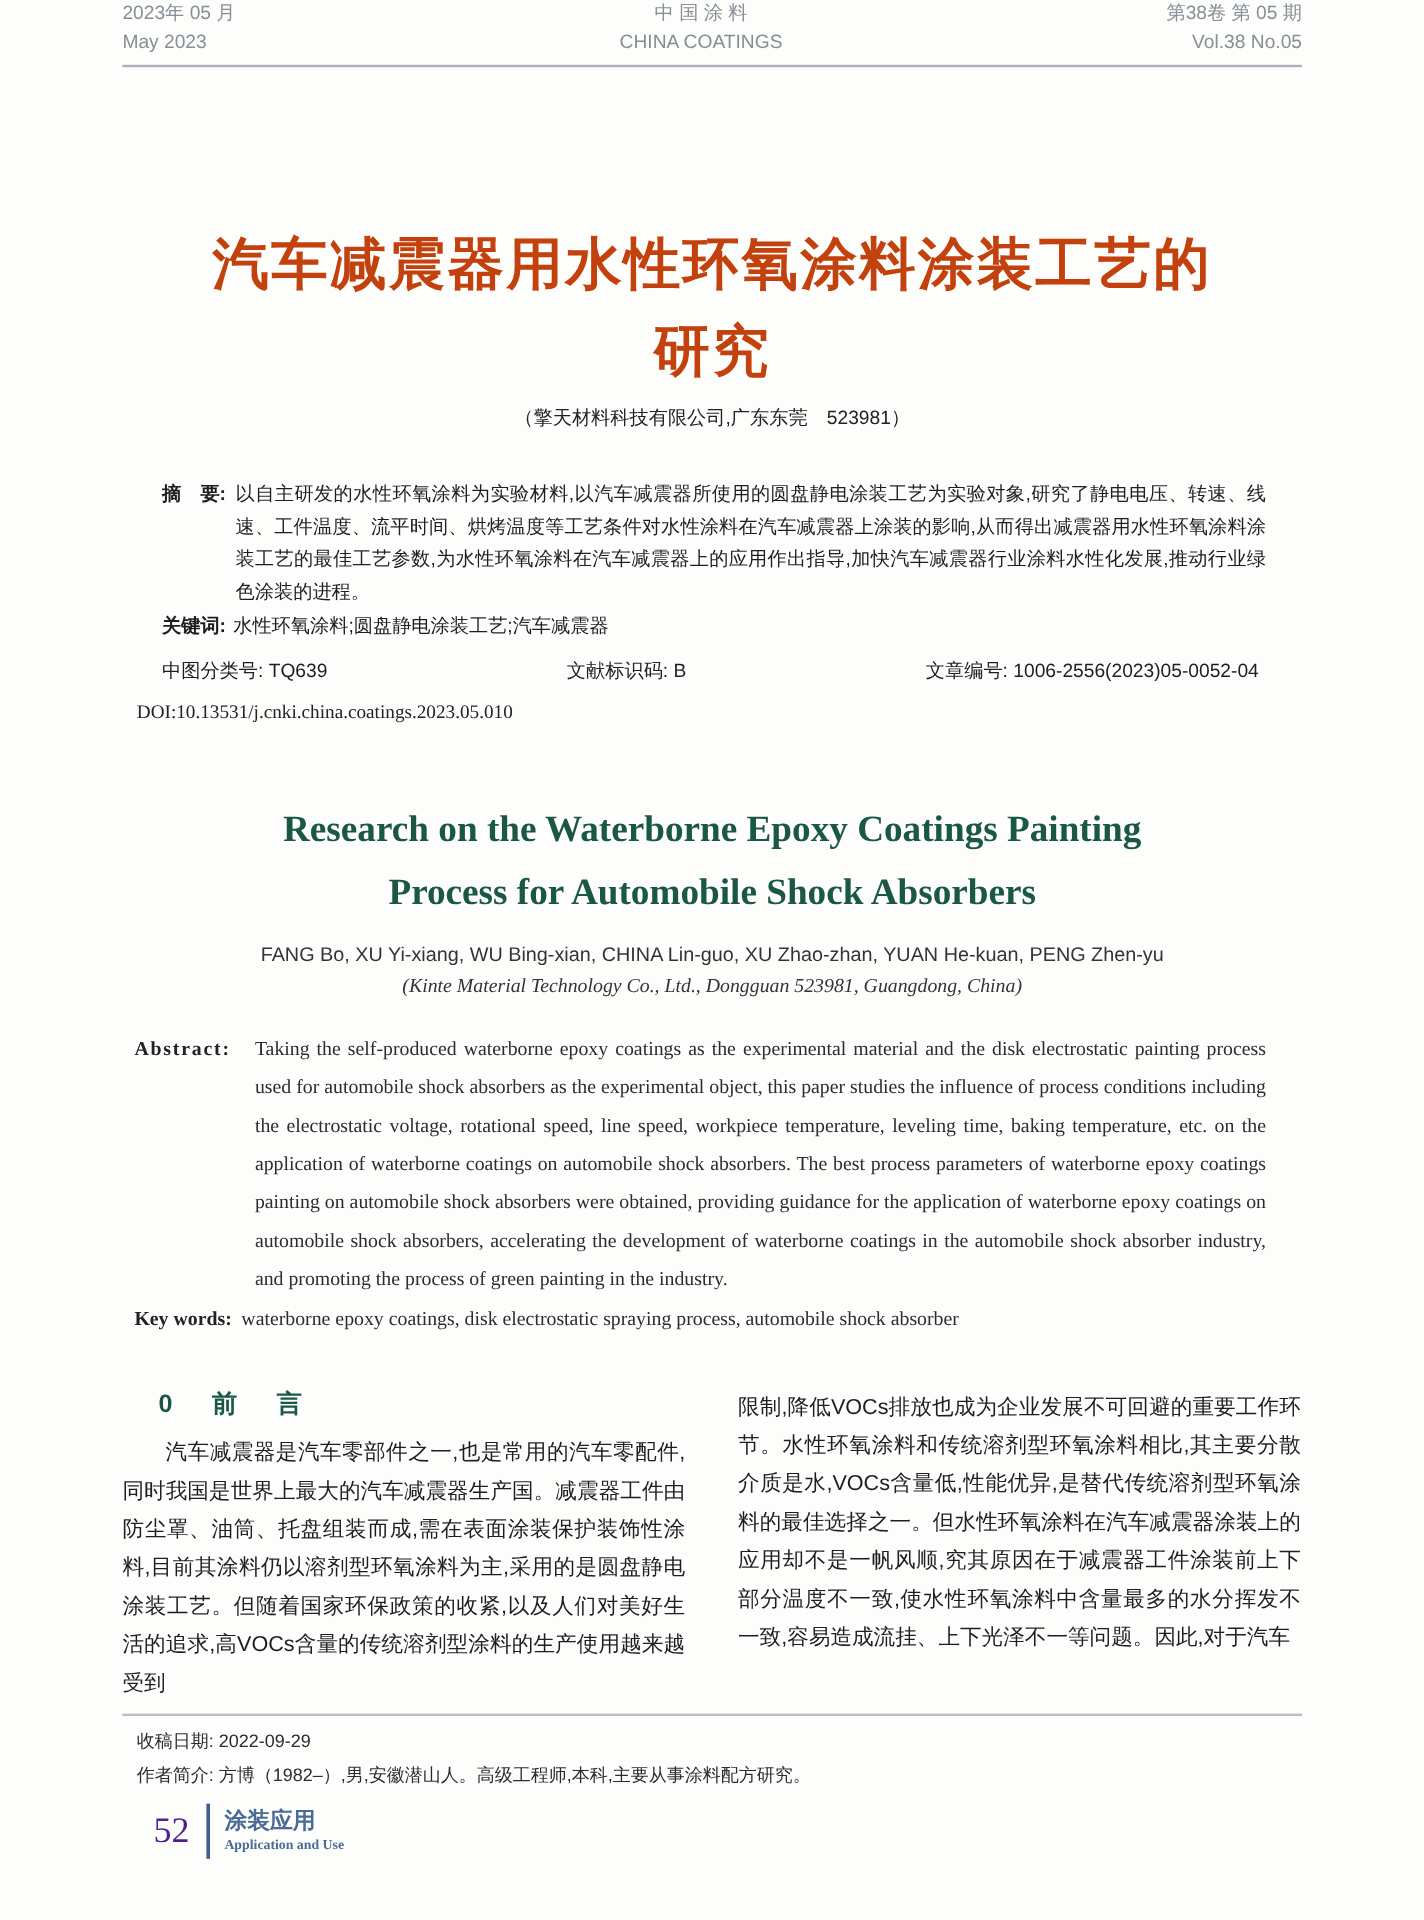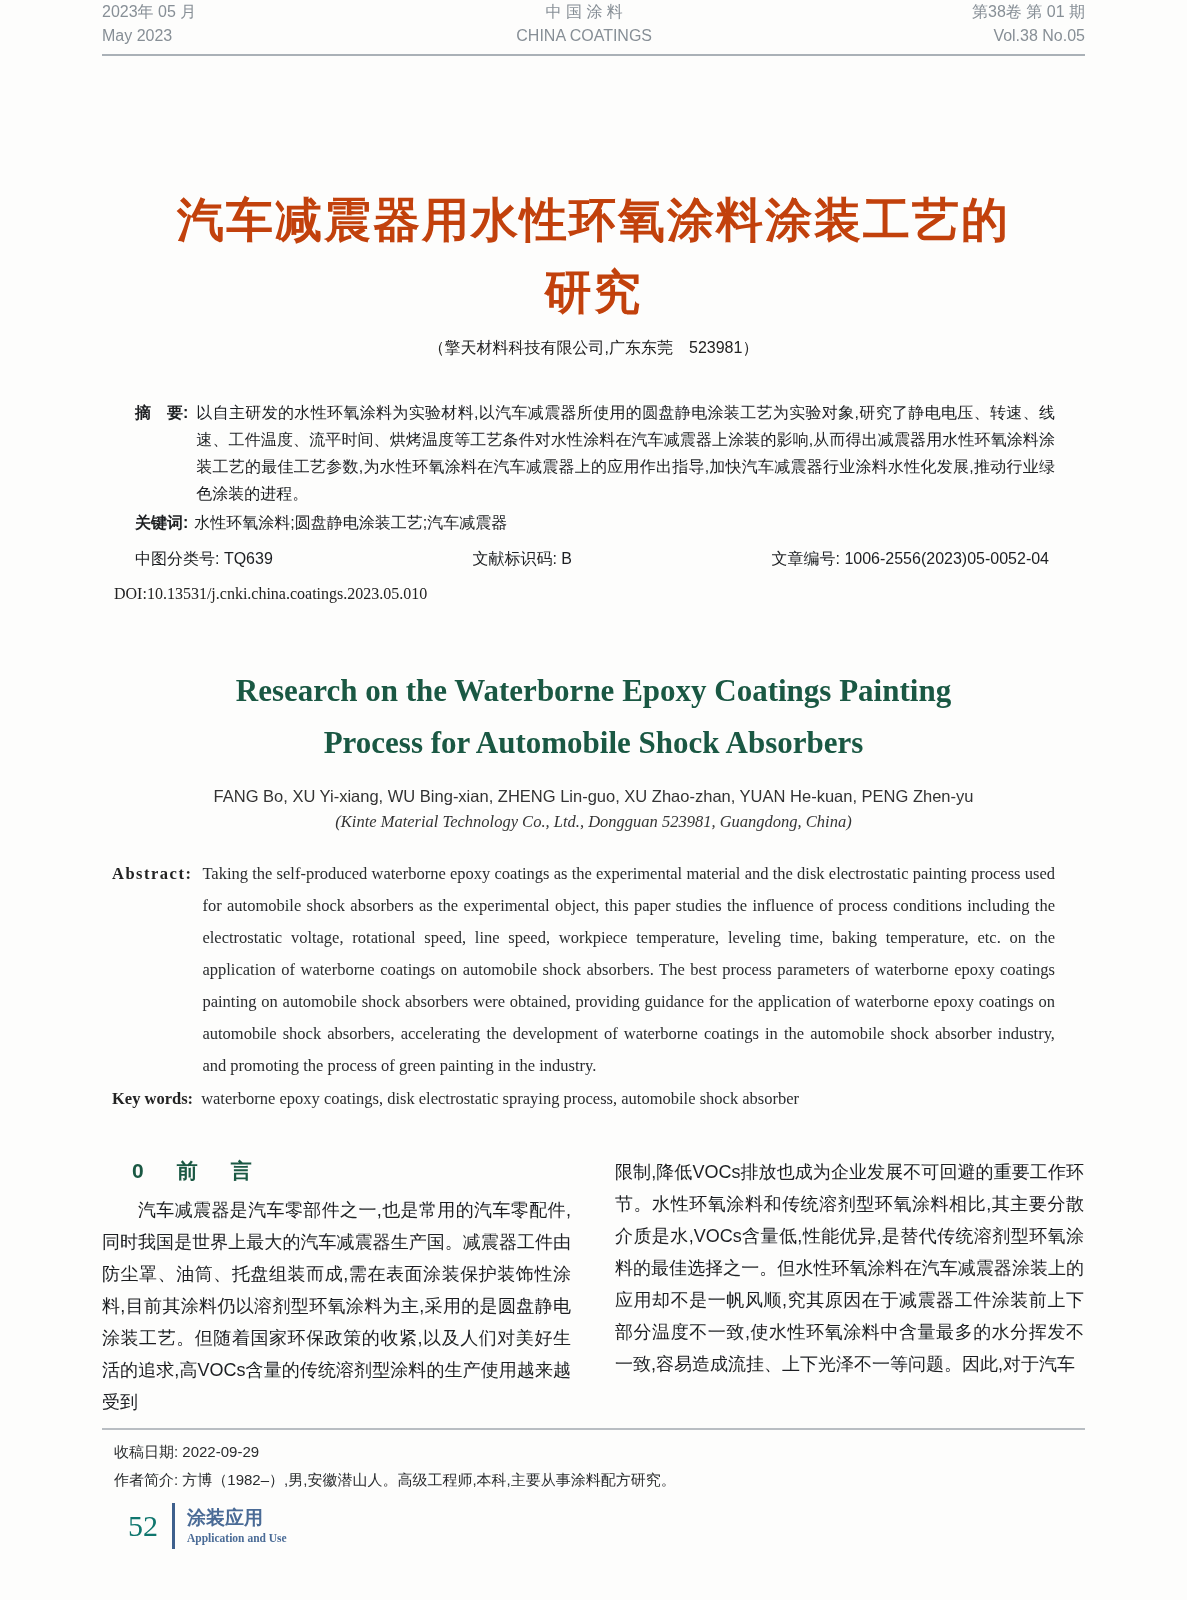--- a/index.html
+++ b/index.html
@@ -124,21 +124,21 @@
     display: flex;
     font-family: "Liberation Serif", "DejaVu Serif", serif;
     font-size: 16.5px;
     line-height: 32px;
     text-align: justify;
     color: #2a2c2e;
   }
   .abstract-en .label {
     font-weight: 700;
     white-space: nowrap;
-    margin-right: 10px;
+    margin-right: 20px;
     letter-spacing: 1.5px;
     color: #222;
   }
   .keywords-en {
     margin-top: 2px;
     padding: 0 30px 0 10px;
     font-family: "Liberation Serif", "DejaVu Serif", serif;
     font-size: 16.5px;
     line-height: 30px;
     color: #2a2c2e;
@@ -179,21 +179,21 @@
   .page-footer {
     position: absolute;
     left: 128px;
     top: 1502px;
     display: flex;
     align-items: center;
   }
   .page-number {
     font-family: "Liberation Serif", "DejaVu Serif", serif;
     font-size: 30px;
-    color: #0f766e;
+    color: #4c1d95;
     margin-right: 14px;
     line-height: 48px;
   }
   .footer-bar {
     width: 3px;
     height: 46px;
     background: #3e608d;
     margin-right: 12px;
   }
   .footer-col-names { display: flex; flex-direction: column; justify-content: center; }
@@ -219,21 +219,21 @@
   <div class="journal-header">
     <div class="jh-col jh-left">
       <span>2023年 05 月</span>
       <span>May 2023</span>
     </div>
     <div class="jh-col jh-center">
       <span>中 国 涂 料</span>
       <span>CHINA COATINGS</span>
     </div>
     <div class="jh-col jh-right">
-      <span>第38卷 第 01 期</span>
+      <span>第38卷 第 05 期</span>
       <span>Vol.38  No.05</span>
     </div>
   </div>
 
   <h1 class="title-cn">
     <span>汽车减震器用水性环氧涂料涂装工艺的</span><br>
     <span>研究</span>
   </h1>
 
   <div class="affiliation-cn">（擎天材料科技有限公司,广东东莞　523981）</div>
@@ -252,21 +252,21 @@
     <span>文献标识码: B</span>
     <span>文章编号: 1006-2556(2023)05-0052-04</span>
   </div>
   <div class="doi-line">DOI:10.13531/j.cnki.china.coatings.2023.05.010</div>
 
   <h2 class="title-en">
     <span>Research on the Waterborne Epoxy Coatings Painting</span><br>
     <span>Process for Automobile Shock Absorbers</span>
   </h2>
 
-  <div class="authors-en">FANG Bo, XU Yi-xiang, WU Bing-xian, ZHENG Lin-guo, XU Zhao-zhan, YUAN He-kuan, PENG Zhen-yu</div>
+  <div class="authors-en">FANG Bo, XU Yi-xiang, WU Bing-xian, CHINA Lin-guo, XU Zhao-zhan, YUAN He-kuan, PENG Zhen-yu</div>
   <div class="affiliation-en">(Kinte Material Technology Co., Ltd., Dongguan 523981, Guangdong, China)</div>
 
   <div class="abstract-en">
     <span class="label">Abstract:</span>
     <span>Taking the self-produced waterborne epoxy coatings as the experimental material and the disk electrostatic painting process used for automobile shock absorbers as the experimental object, this paper studies the influence of process conditions including the electrostatic voltage, rotational speed, line speed, workpiece temperature, leveling time, baking temperature, etc. on the application of waterborne coatings on automobile shock absorbers. The best process parameters of waterborne epoxy coatings painting on automobile shock absorbers were obtained, providing guidance for the application of waterborne epoxy coatings on automobile shock absorbers, accelerating the development of waterborne coatings in the automobile shock absorber industry, and promoting the process of green painting in the industry.</span>
   </div>
 
   <div class="keywords-en">
     <span class="label">Key words:</span><span>waterborne epoxy coatings, disk electrostatic spraying process, automobile shock absorber</span>
   </div>

